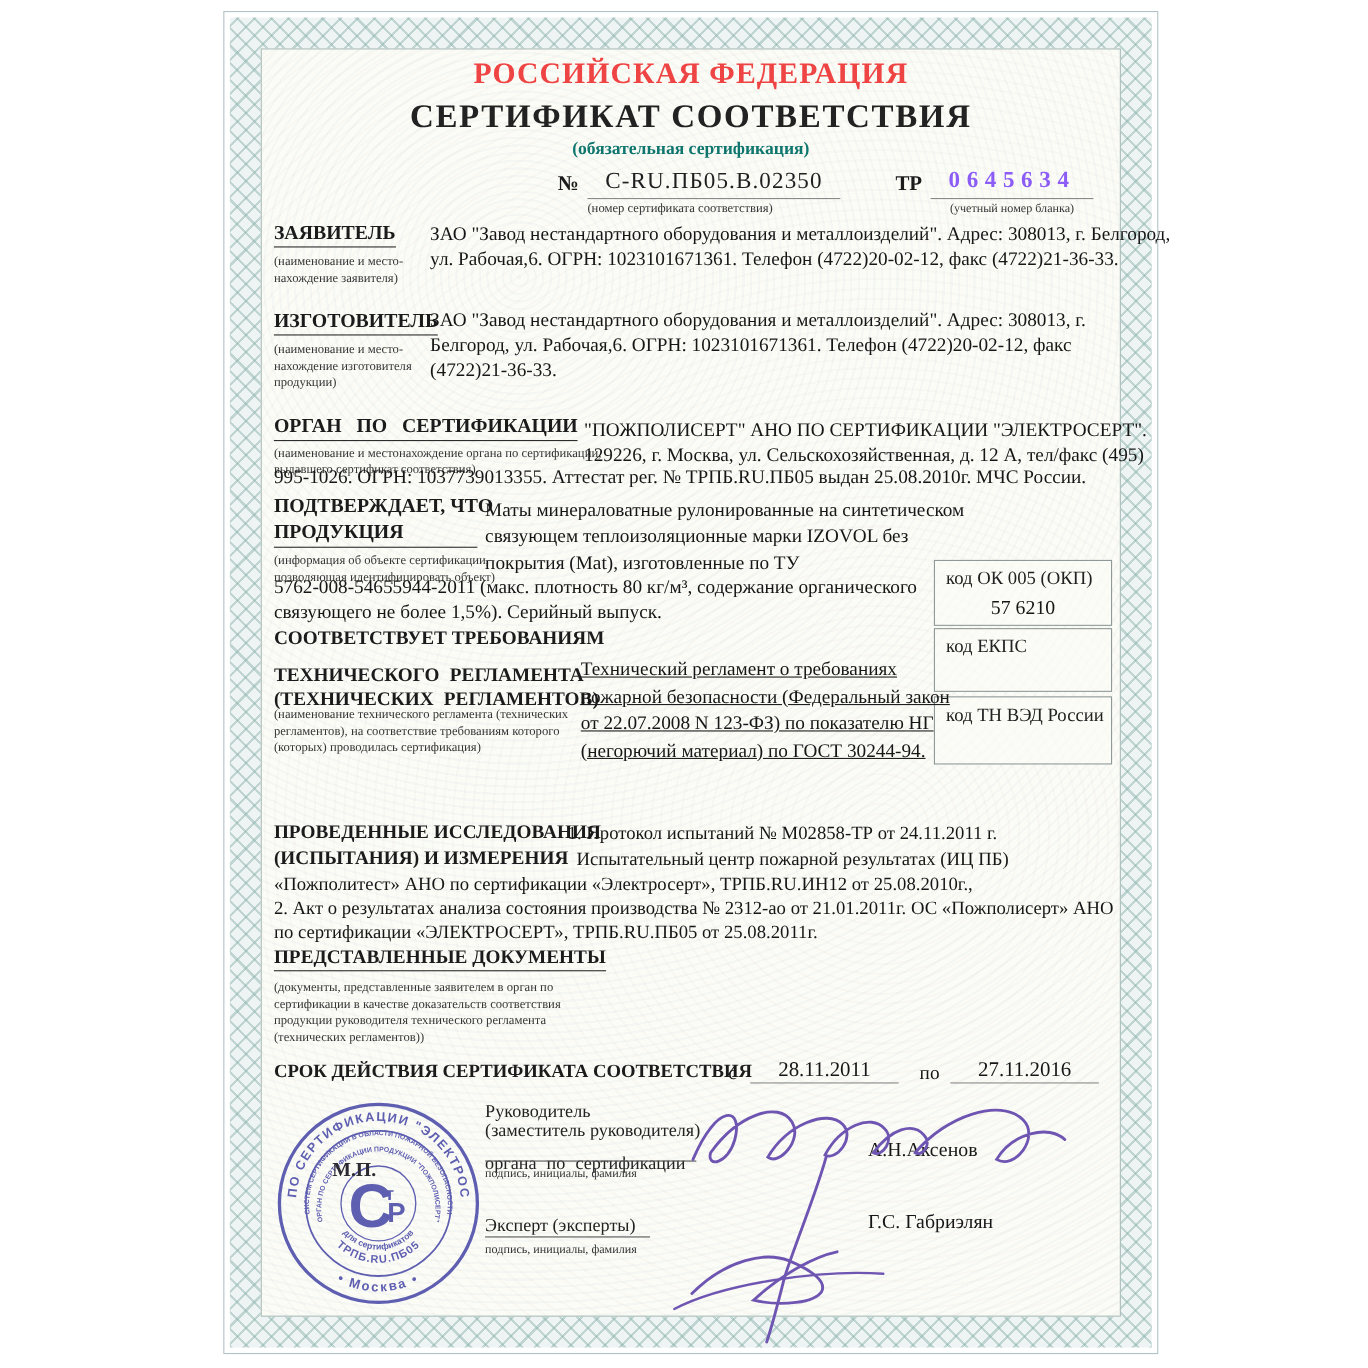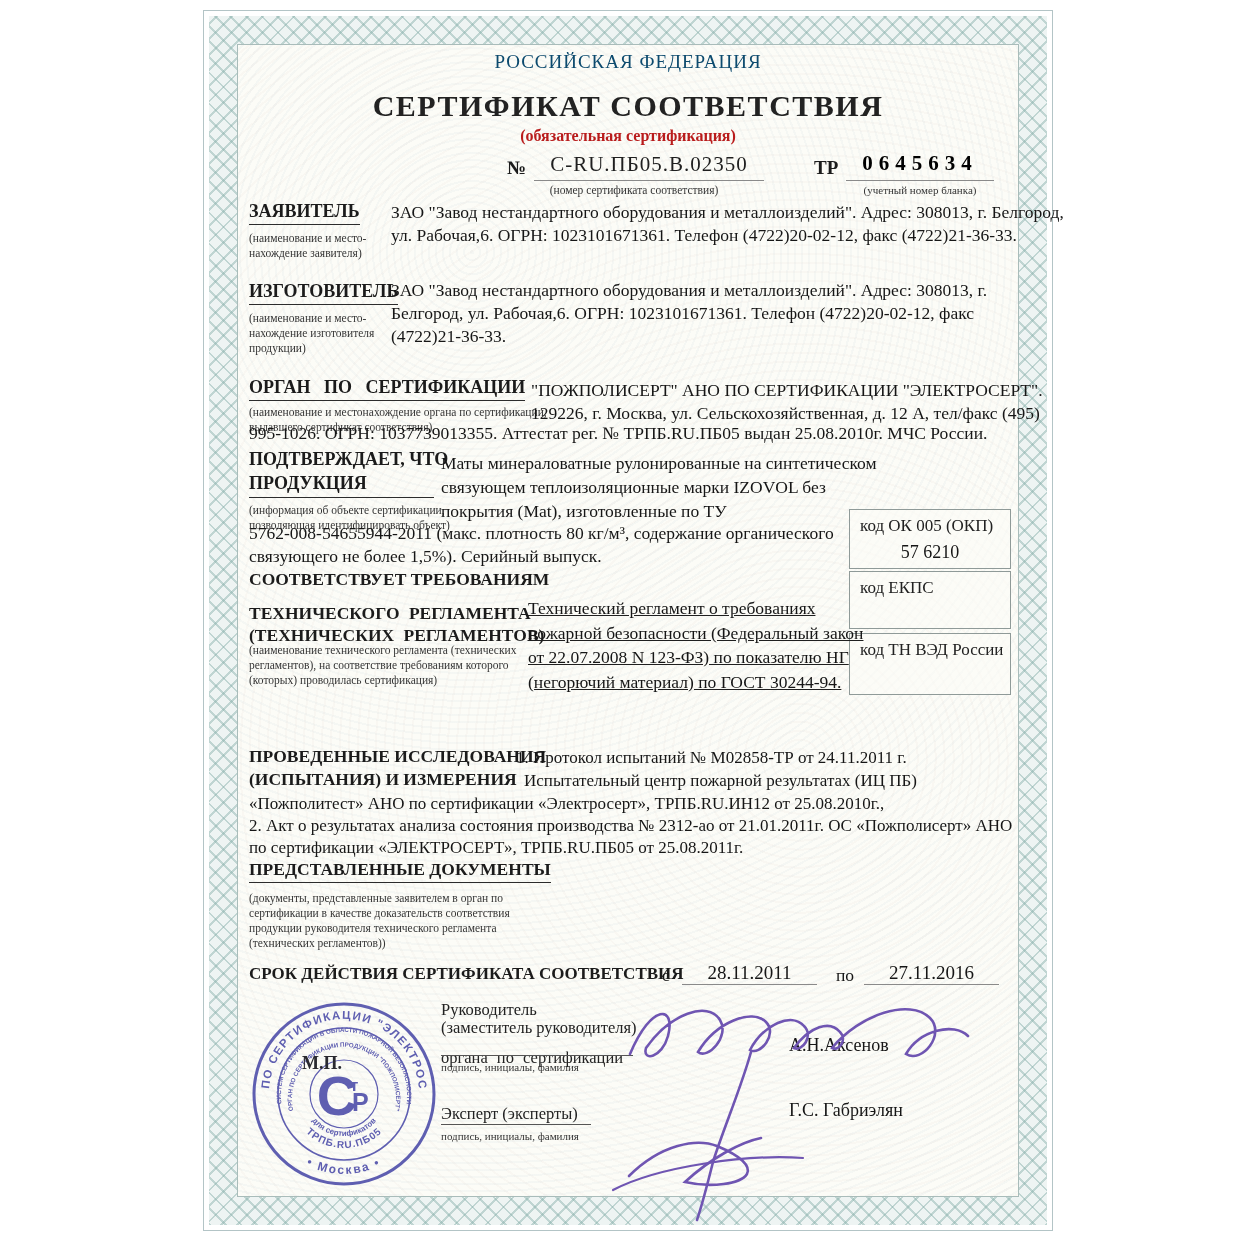--- a/index.html
+++ b/index.html
@@ -10,23 +10,23 @@
   .band{position:absolute;inset:5px;background-color:#eef4f3;
         background-image:
           repeating-linear-gradient(45deg, rgba(135,175,170,.45) 0 2px, transparent 2px 11px),
           repeating-linear-gradient(-45deg, rgba(135,175,170,.45) 0 2px, transparent 2px 11px);}
   .inner-area{position:absolute;inset:33px;background-color:#fcfcf7;border:1px solid #a9bcba;
         background-image:
           repeating-radial-gradient(circle at 30% 18%, rgba(160,185,200,.08) 0 2px, transparent 2px 7px),
           repeating-radial-gradient(circle at 72% 62%, rgba(200,170,160,.06) 0 2px, transparent 2px 9px);}
   .abs{position:absolute;}
   .ctr{left:0;width:100%;text-align:center;}
-  .h-country{font-size:19px;font-weight:normal;letter-spacing:1px;color:#0c4a6e;}
+  .h-country{font-size:27px;font-weight:bold;letter-spacing:1px;color:#ef4444;}
   .h-title{font-size:30px;font-weight:bold;letter-spacing:1.5px;color:#222;}
-  .h-sub{font-size:16px;font-weight:bold;color:#b91c1c;}
+  .h-sub{font-size:16px;font-weight:bold;color:#0f766e;}
   .lbl{font-weight:bold;font-size:18px;color:#1b1b1b;white-space:nowrap;}
   .lbl-u{border-bottom:1.5px solid #2c2c2c;padding-bottom:2px;display:inline-block;}
   .cap{font-size:11.5px;color:#353535;line-height:15px;white-space:nowrap;}
   .val{font-size:17.5px;color:#161616;white-space:nowrap;line-height:23px;}
   .fline{border-bottom:1px solid #8a8a8a;}
   .numval{font-size:21px;letter-spacing:1px;text-align:center;}
   .redno{font-size:21px;font-weight:bold;letter-spacing:6px;text-align:center;}
   .codebox{position:absolute;border:1px solid #8f9a98;background:rgba(252,252,247,.6);}
   .codebox .cb-l{position:absolute;left:10px;top:6px;font-size:17px;color:#222;white-space:nowrap;}
   .codebox .cb-v{position:absolute;left:0;top:32px;width:100%;text-align:center;font-size:18px;color:#161616;}
@@ -43,24 +43,24 @@
   <div class="sheet">
     <div class="band"></div>
     <div class="inner-area"></div>
 
     <div class="abs ctr h-country" style="top:40px;">РОССИЙСКАЯ ФЕДЕРАЦИЯ</div>
     <div class="abs ctr h-title" style="top:78px;">СЕРТИФИКАТ СООТВЕТСТВИЯ</div>
     <div class="abs ctr h-sub" style="top:116px;">(обязательная сертификация)</div>
 
     <div class="abs lbl" style="left:303px;top:146px;font-size:19px;">№</div>
     <div class="abs numval fline" style="left:330px;top:141px;width:230px;height:28px;">C-RU.ПБ05.В.02350</div>
-    <div class="abs cap" style="left:315px;top:172px;width:230px;text-align:center;">(номер сертификата соответствия)</div>
+    <div class="abs cap" style="left:330px;top:172px;width:230px;text-align:left;">(номер сертификата соответствия)</div>
 
     <div class="abs lbl" style="left:610px;top:146px;font-size:19px;">ТР</div>
-    <div class="abs redno fline" style="left:642px;top:140px;width:148px;height:29px;color:#000000;">0645634</div>
+    <div class="abs redno fline" style="left:642px;top:140px;width:148px;height:29px;color:#8b5cf6;">0645634</div>
     <div class="abs cap" style="left:642px;top:172px;width:148px;text-align:center;font-size:11px;">(учетный номер бланка)</div>
 
     <div class="abs" style="left:45px;top:190px;"><span class="lbl lbl-u">ЗАЯВИТЕЛЬ</span></div>
     <div class="abs cap" style="left:45px;top:220px;">
       <div>(наименование и место-</div>
       <div>нахождение  заявителя)</div>
     </div>
     <div class="abs" style="left:187px;top:190px;">
       <div class="val">ЗАО "Завод нестандартного оборудования и металлоизделий". Адрес: 308013, г. Белгород,</div>
       <div class="val">ул. Рабочая,6. ОГРН: 1023101671361. Телефон (4722)20-02-12, факс (4722)21-36-33.</div>

